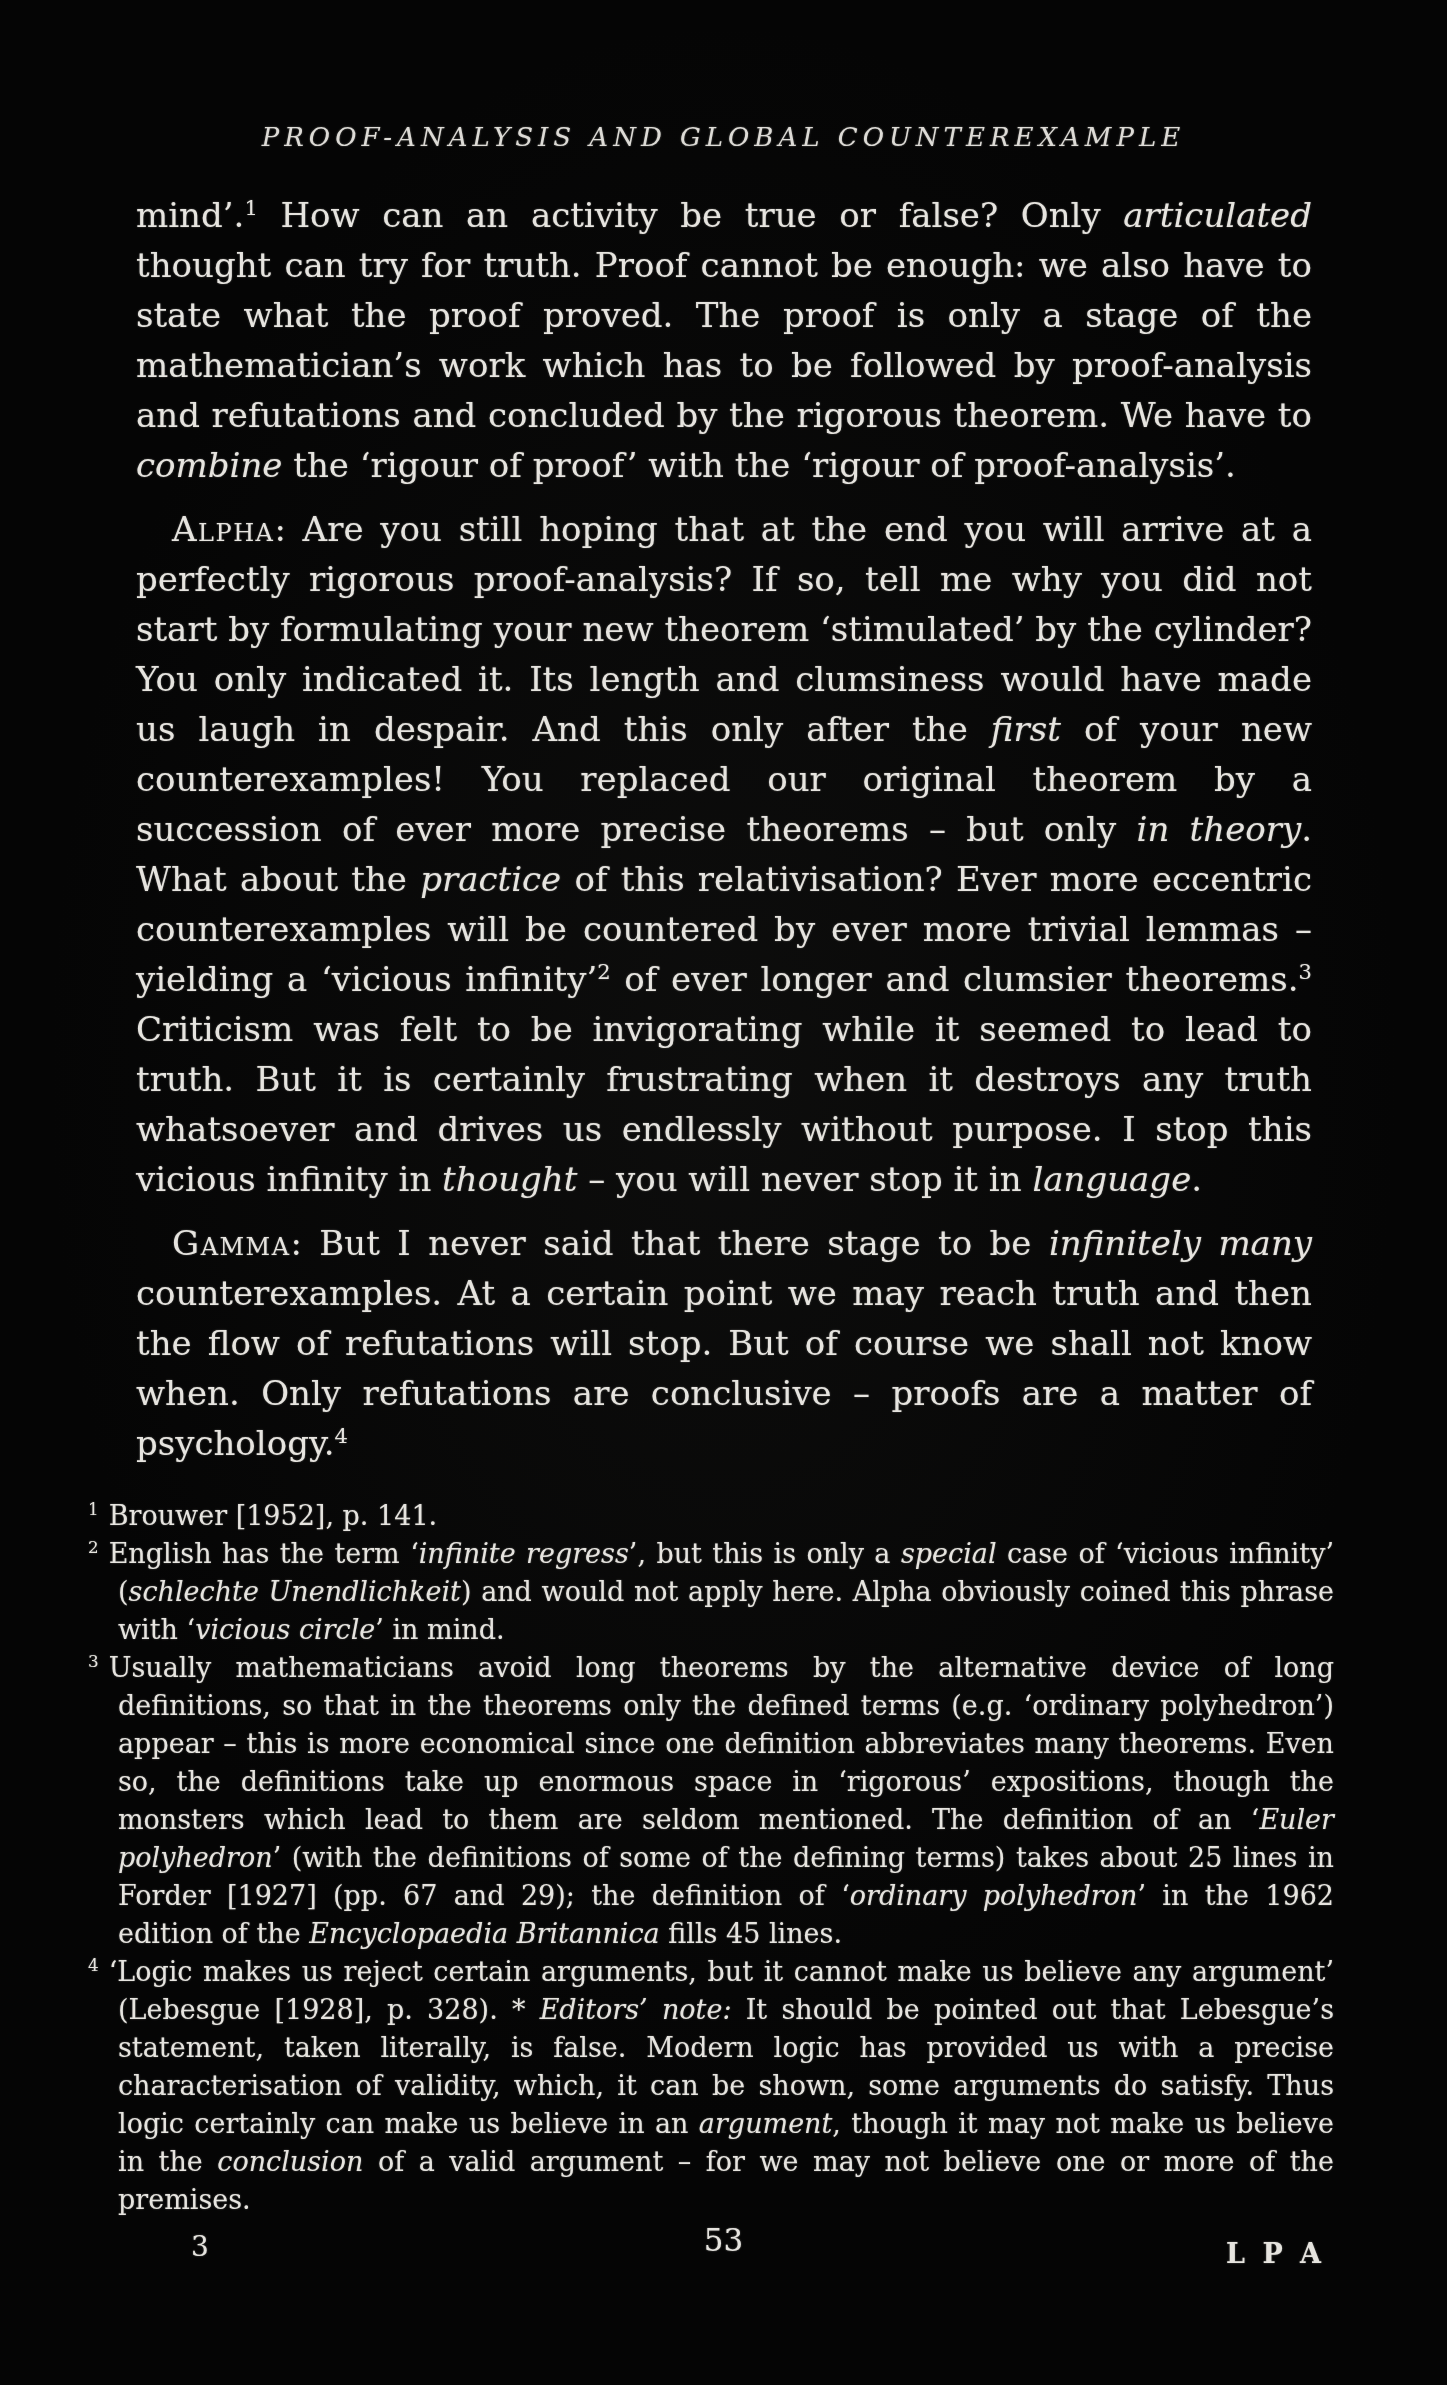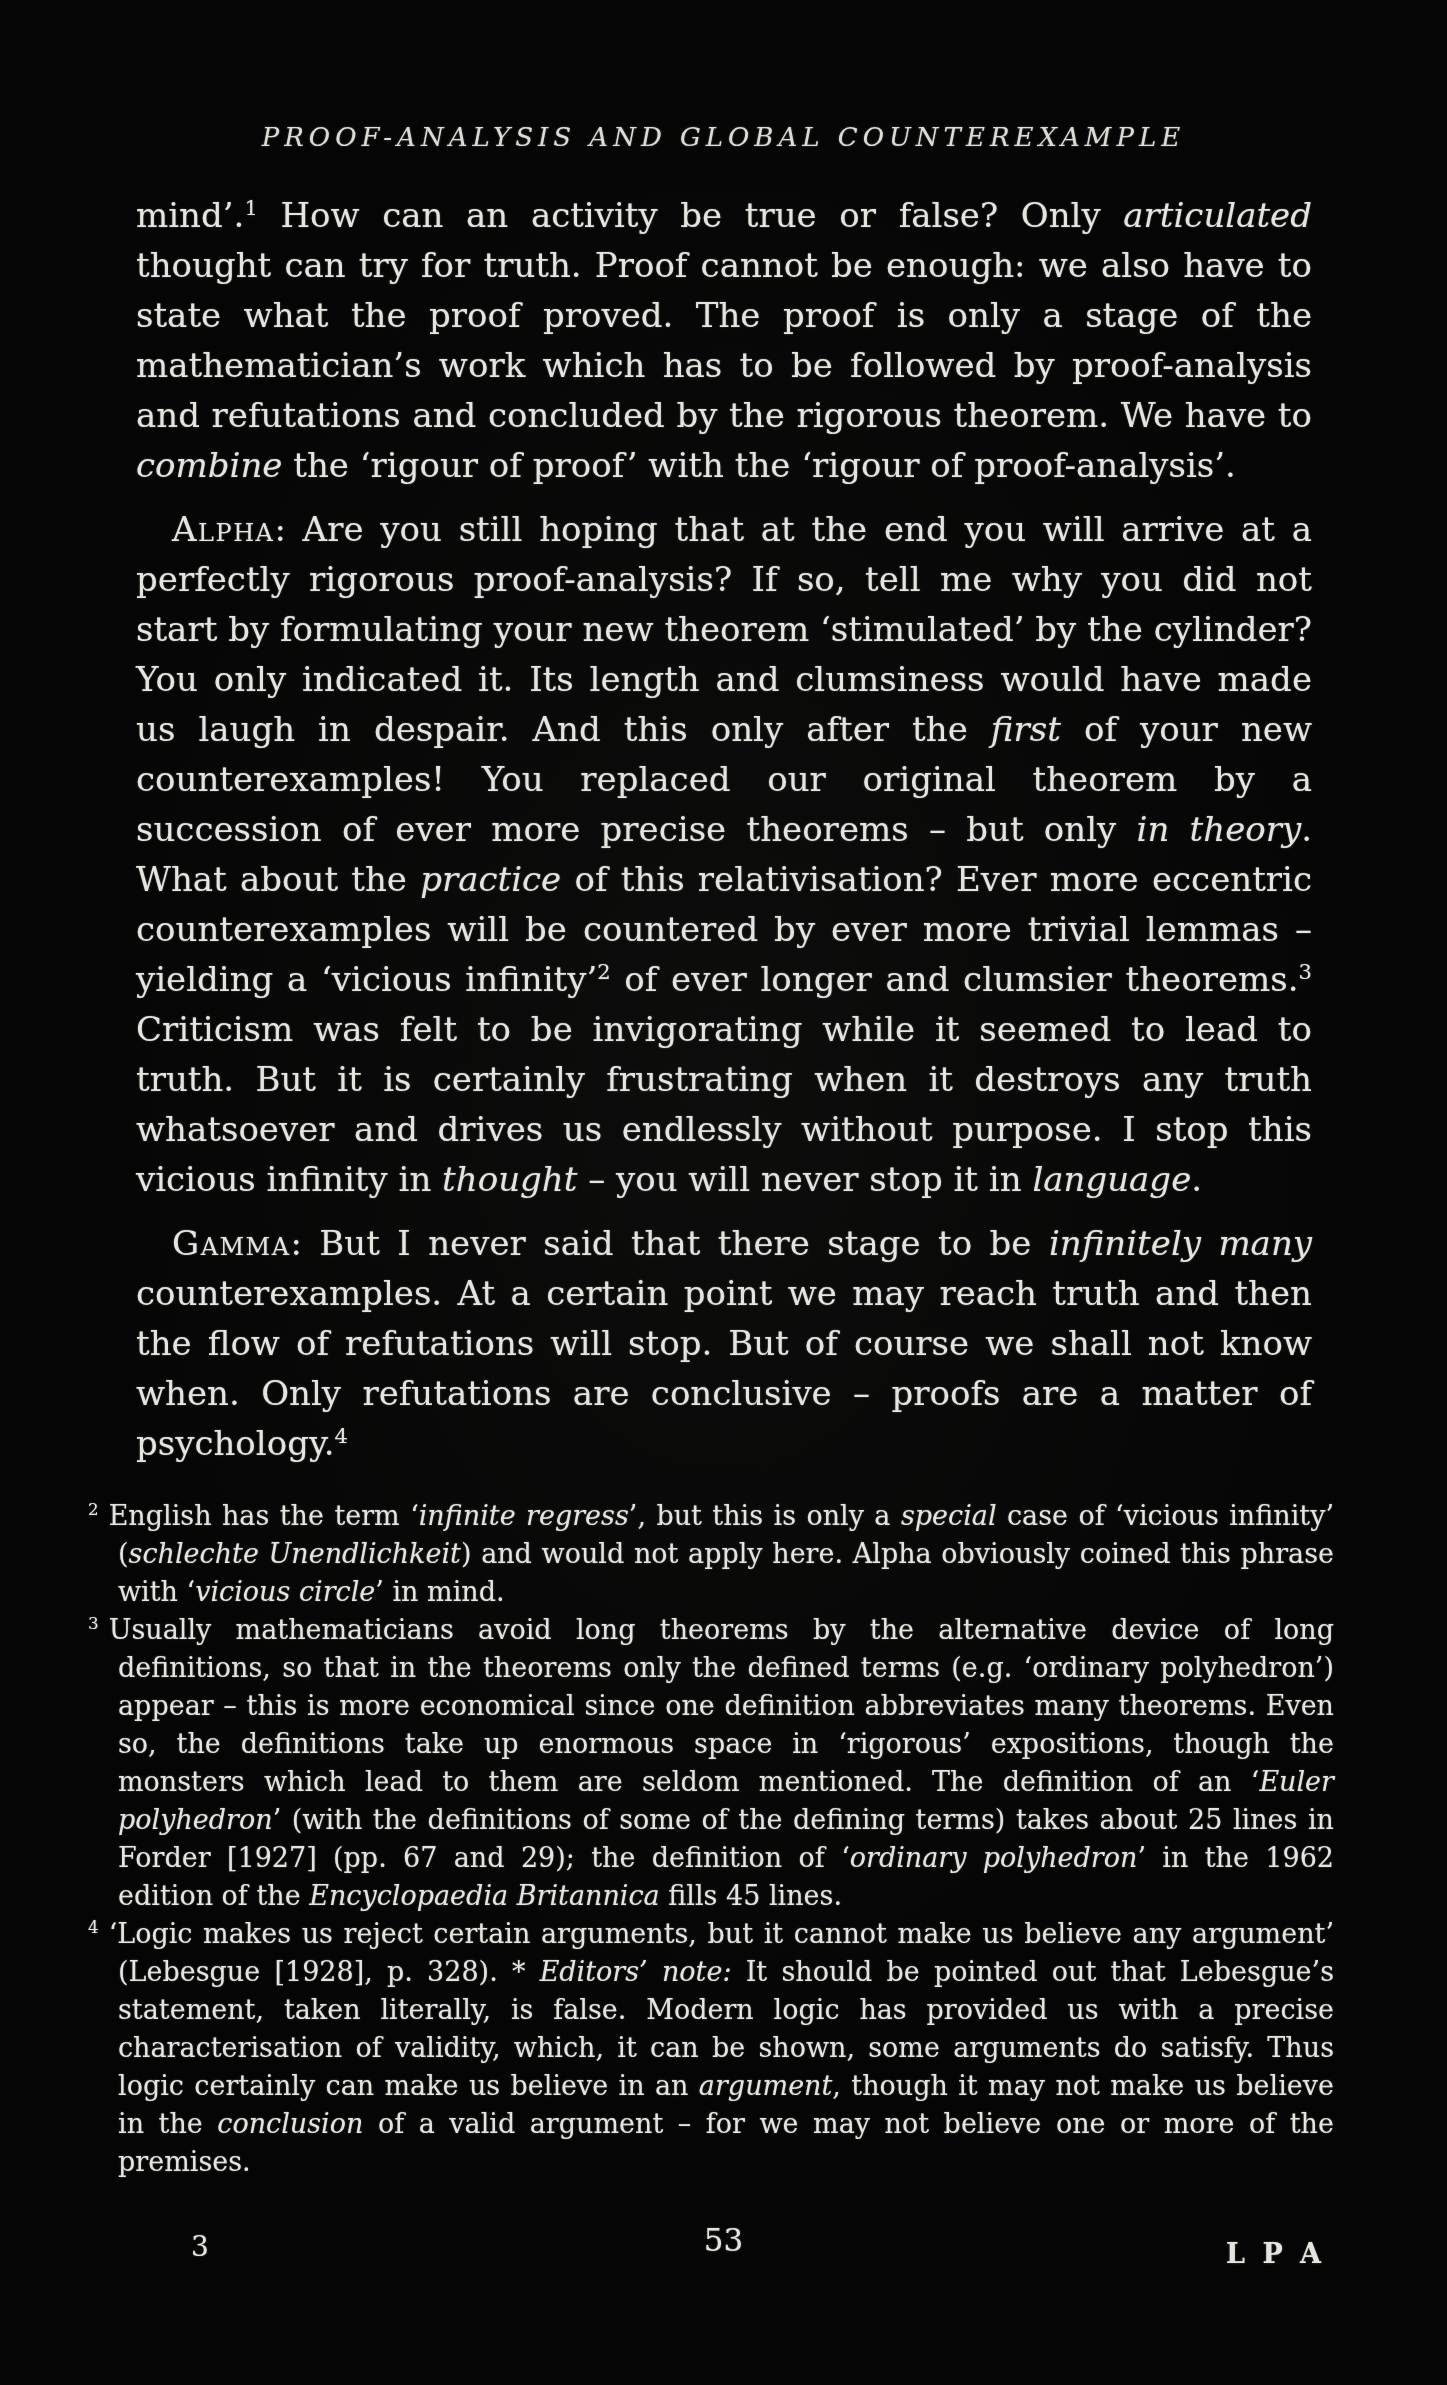--- a/index.html
+++ b/index.html
@@ -109,20 +109,21 @@
 
   <div class="running-head">PROOF-ANALYSIS AND GLOBAL COUNTEREXAMPLE</div>
 
   <div class="body-text">
       <p class="para first"><span>mind’.</span><sup>1</sup><span> How can an activity be true or false? Only </span><span class="i">articulated</span><span> thought can try for truth. Proof cannot be enough: we also have to state what the proof proved. The proof is only a stage of the mathematician’s work which has to be followed by proof-analysis and refutations and concluded by the rigorous theorem. We have to </span><span class="i">combine</span><span> the ‘rigour of proof’ with the ‘rigour of proof-analysis’.</span></p>
       <p class="para"><span class="sc">Alpha</span><span>: Are you still hoping that at the end you will arrive at a perfectly rigorous proof-analysis? If so, tell me why you did not start by formulating your new theorem ‘stimulated’ by the cylinder? You only indicated it. Its length and clumsiness would have made us laugh in despair. And this only after the </span><span class="i">first</span><span> of your new counterexamples! You replaced our original theorem by a succession of ever more precise theorems – but only </span><span class="i">in theory</span><span>. What about the </span><span class="i">practice</span><span> of this relativisation? Ever more eccentric counterexamples will be countered by ever more trivial lemmas – yielding a ‘vicious infinity’</span><sup>2</sup><span> of ever longer and clumsier theorems.</span><sup>3</sup><span> Criticism was felt to be invigorating while it seemed to lead to truth. But it is certainly frustrating when it destroys any truth whatsoever and drives us endlessly without purpose. I stop this vicious infinity in </span><span class="i">thought</span><span> – you will never stop it in </span><span class="i">language</span><span>.</span></p>
       <p class="para"><span class="sc">Gamma</span><span>: But I never said that there stage to be </span><span class="i">infinitely many</span><span> counterexamples. At a certain point we may reach truth and then the flow of refutations will stop. But of course we shall not know when. Only refutations are conclusive – proofs are a matter of psychology.</span><sup>4</sup></p>
     </div>
 
   <div class="footnotes">
+      <div class="footnote"><span class="fn-marker">1</span><span>Brouwer [1952], p. 141.</span></div>
       <div class="footnote"><span class="fn-marker">2</span><span>English has the term ‘</span><span class="i">infinite regress</span><span>’, but this is only a </span><span class="i">special</span><span> case of ‘vicious infinity’ (</span><span class="i">schlechte Unendlichkeit</span><span>) and would not apply here. Alpha obviously coined this phrase with ‘</span><span class="i">vicious circle</span><span>’ in mind.</span></div>
       <div class="footnote"><span class="fn-marker">3</span><span>Usually mathematicians avoid long theorems by the alternative device of long definitions, so that in the theorems only the defined terms (e.g. ‘ordinary polyhedron’) appear – this is more economical since one definition abbreviates many theorems. Even so, the definitions take up enormous space in ‘rigorous’ expositions, though the monsters which lead to them are seldom mentioned. The definition of an ‘</span><span class="i">Euler polyhedron</span><span>’ (with the definitions of some of the defining terms) takes about 25 lines in Forder [1927] (pp. 67 and 29); the definition of ‘</span><span class="i">ordinary polyhedron</span><span>’ in the 1962 edition of the </span><span class="i">Encyclopaedia Britannica</span><span> fills 45 lines.</span></div>
       <div class="footnote"><span class="fn-marker">4</span><span>‘Logic makes us reject certain arguments, but it cannot make us believe any argument’ (Lebesgue [1928], p. 328). * </span><span class="i">Editors’ note:</span><span> It should be pointed out that Lebesgue’s statement, taken literally, is false. Modern logic has provided us with a precise characterisation of validity, which, it can be shown, some arguments do satisfy. Thus logic certainly can make us believe in an </span><span class="i">argument</span><span>, though it may not make us believe in the </span><span class="i">conclusion</span><span> of a valid argument – for we may not believe one or more of the premises.</span></div>
     </div>
 
   <div class="footer-signature">3</div>
 
   <div class="footer-pageno">53</div>
 
   <div class="footer-printer-mark">L P A</div>

